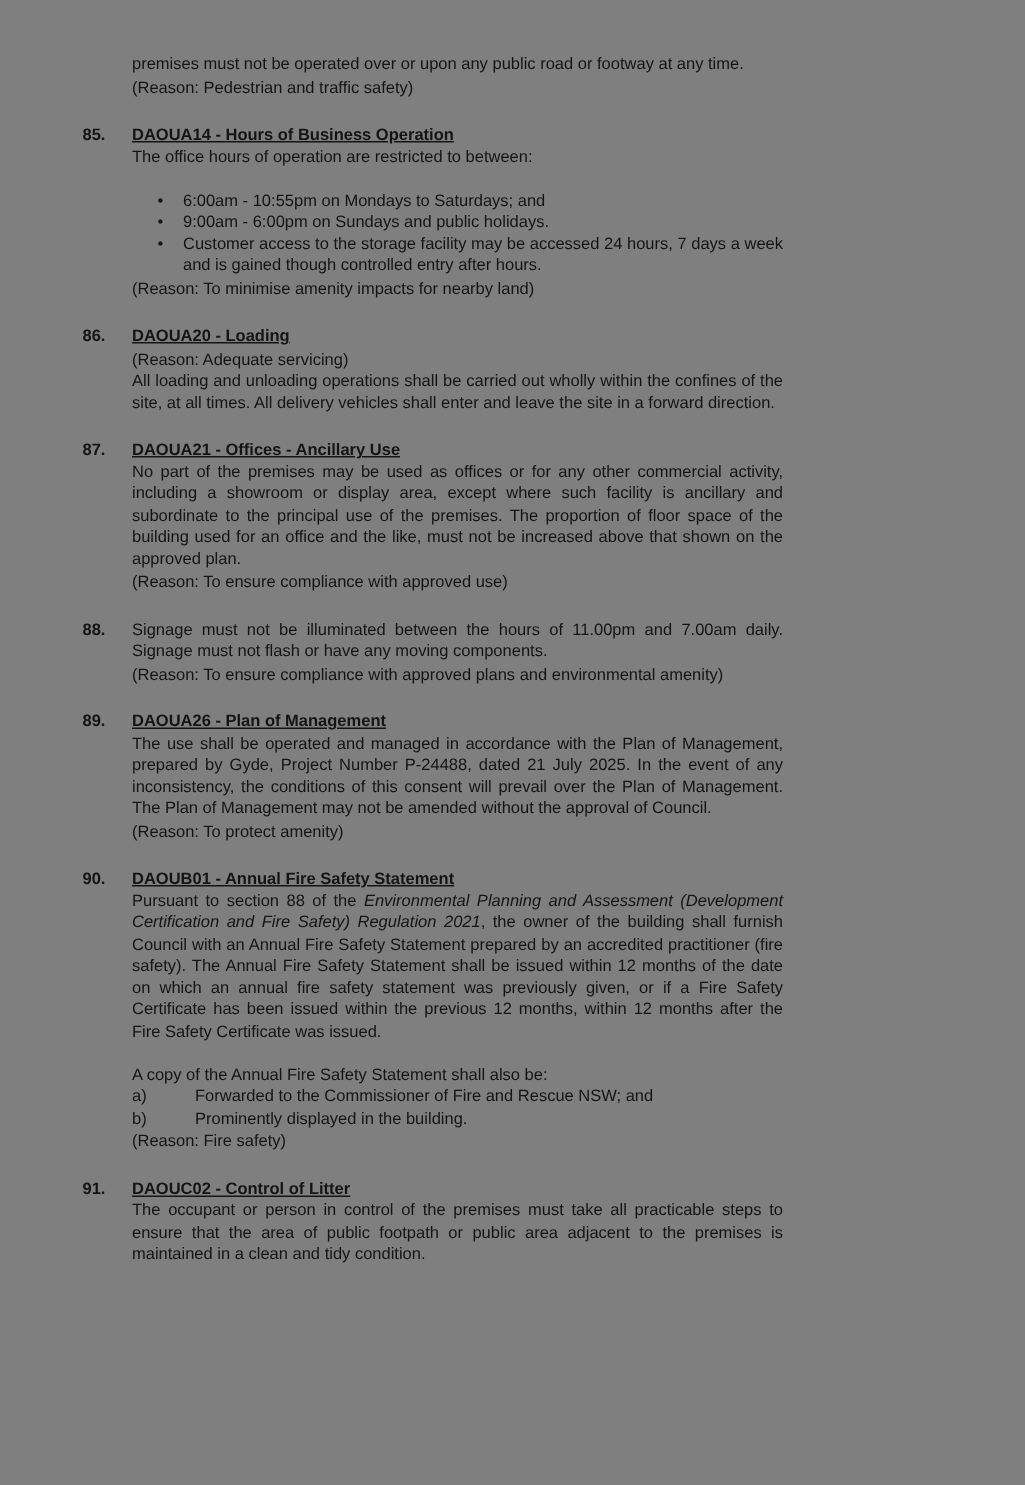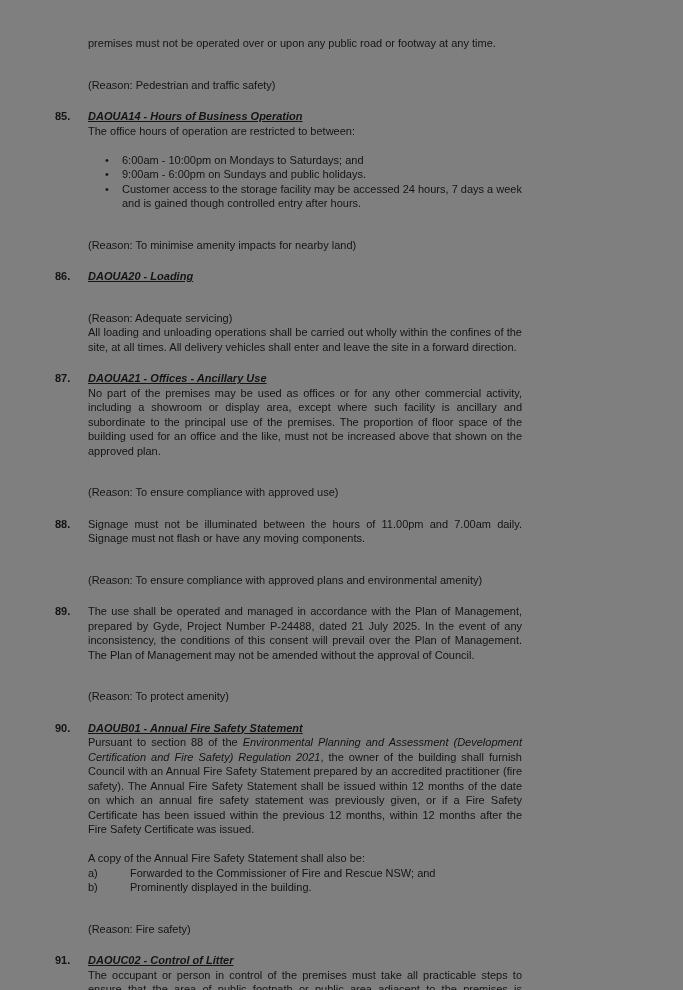--- a/index.html
+++ b/index.html
@@ -35,31 +35,30 @@
     flex: 1;
     min-width: 0;
   }
   .section {
     margin-top: 17px;
   }
   .heading {
     font-weight: bold;
     text-decoration: underline;
     margin: 0;
-    font-style: italic;
   }
   .body-par {
     margin: 0;
     text-align: justify;
   }
   .gap-above {
     margin-top: 14.5px;
   }
   .reason {
-    margin-top: 27px;
+    margin-top: 1px;
   }
   ul.bullets {
     list-style: none;
     margin: 14.5px 0 0 0;
     padding: 0;
   }
   ul.bullets li {
     display: flex;
     padding-left: 17px;
   }
@@ -93,21 +92,21 @@
   </div>
 
   <div class="row section">
     <div class="num-col">85.</div>
     <div class="content-col">
       <p class="heading">DAOUA14 - Hours of Business Operation</p>
       <p class="body-par">The office hours of operation are restricted to between:</p>
       <ul class="bullets">
         <li>
           <span class="dot">•</span>
-          <span class="bullet-text">6:00am - 10:00pm on Mondays to Saturdays; and</span>
+          <span class="bullet-text">6:00am - 10:55pm on Mondays to Saturdays; and</span>
         </li>
         <li>
           <span class="dot">•</span>
           <span class="bullet-text">9:00am - 6:00pm on Sundays and public holidays.</span>
         </li>
         <li>
           <span class="dot">•</span>
           <span class="bullet-text">Customer access to the storage facility may be accessed 24 hours, 7 days a week and is gained though controlled entry after hours.</span>
         </li>
       </ul>
@@ -137,20 +136,21 @@
     <div class="num-col">88.</div>
     <div class="content-col">
       <p class="body-par">Signage must not be illuminated between the hours of 11.00pm and 7.00am daily. Signage must not flash or have any moving components.</p>
       <p class="body-par reason">(Reason: To ensure compliance with approved plans and environmental amenity)</p>
     </div>
   </div>
 
   <div class="row section">
     <div class="num-col">89.</div>
     <div class="content-col">
+      <p class="heading">DAOUA26 - Plan of Management</p>
       <p class="body-par">The use shall be operated and managed in accordance with the Plan of Management, prepared by Gyde, Project Number P-24488, dated 21 July 2025. In the event of any inconsistency, the conditions of this consent will prevail over the Plan of Management. The Plan of Management may not be amended without the approval of Council.</p>
       <p class="body-par reason">(Reason: To protect amenity)</p>
     </div>
   </div>
 
   <div class="row section">
     <div class="num-col">90.</div>
     <div class="content-col">
       <p class="heading">DAOUB01 - Annual Fire Safety Statement</p>
       <p class="body-par"><span>Pursuant to section 88 of the </span><i>Environmental Planning and Assessment (Development Certification and Fire Safety) Regulation 2021</i><span>, the owner of the building shall furnish Council with an Annual Fire Safety Statement prepared by an accredited practitioner (fire safety).  The Annual Fire Safety Statement shall be issued within 12 months of the date on which an annual fire safety statement was previously given, or if a Fire Safety Certificate has been issued within the previous 12 months, within 12 months after the Fire Safety Certificate was issued.</span></p>

